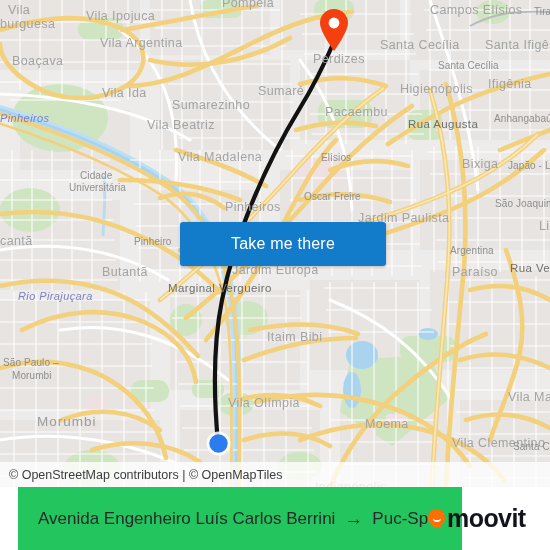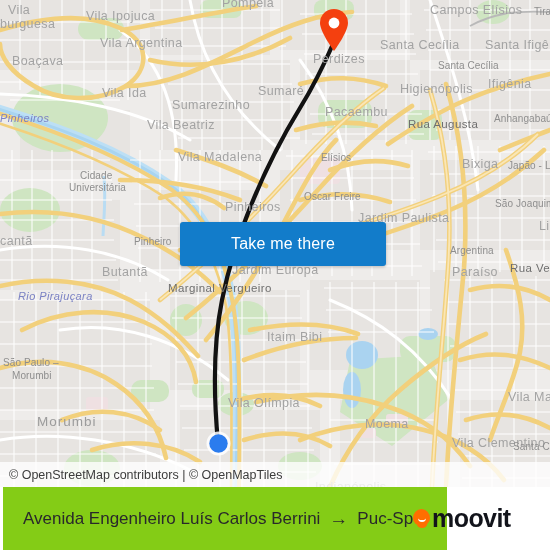--- a/index.html
+++ b/index.html
@@ -51,22 +51,22 @@
     box-shadow:0 1px 3px rgba(0,0,0,.25);
     cursor:pointer;border:none;
   }
   .cta span{
     color:#ffffff;font-size:16px;font-family:"Liberation Sans", sans-serif;
     letter-spacing:.2px;
   }
 
   
   .footer{
-    position:absolute;left:3px;top:487px;width:444px;height:63px;
-    background:#84cc16;display:flex;align-items:center;
+    position:absolute;left:18px;top:487px;width:444px;height:63px;
+    background:#22c55e;display:flex;align-items:center;
   }
   .footer-route{
     display:flex;align-items:center;gap:9px;
     padding-left:20px;flex:1;
   }
   .footer-route .origin,.footer-route .dest{
     font-size:17px;color:#29292b;font-family:"Liberation Sans", sans-serif;
     white-space:nowrap;
   }
   .footer-route .arrow{

